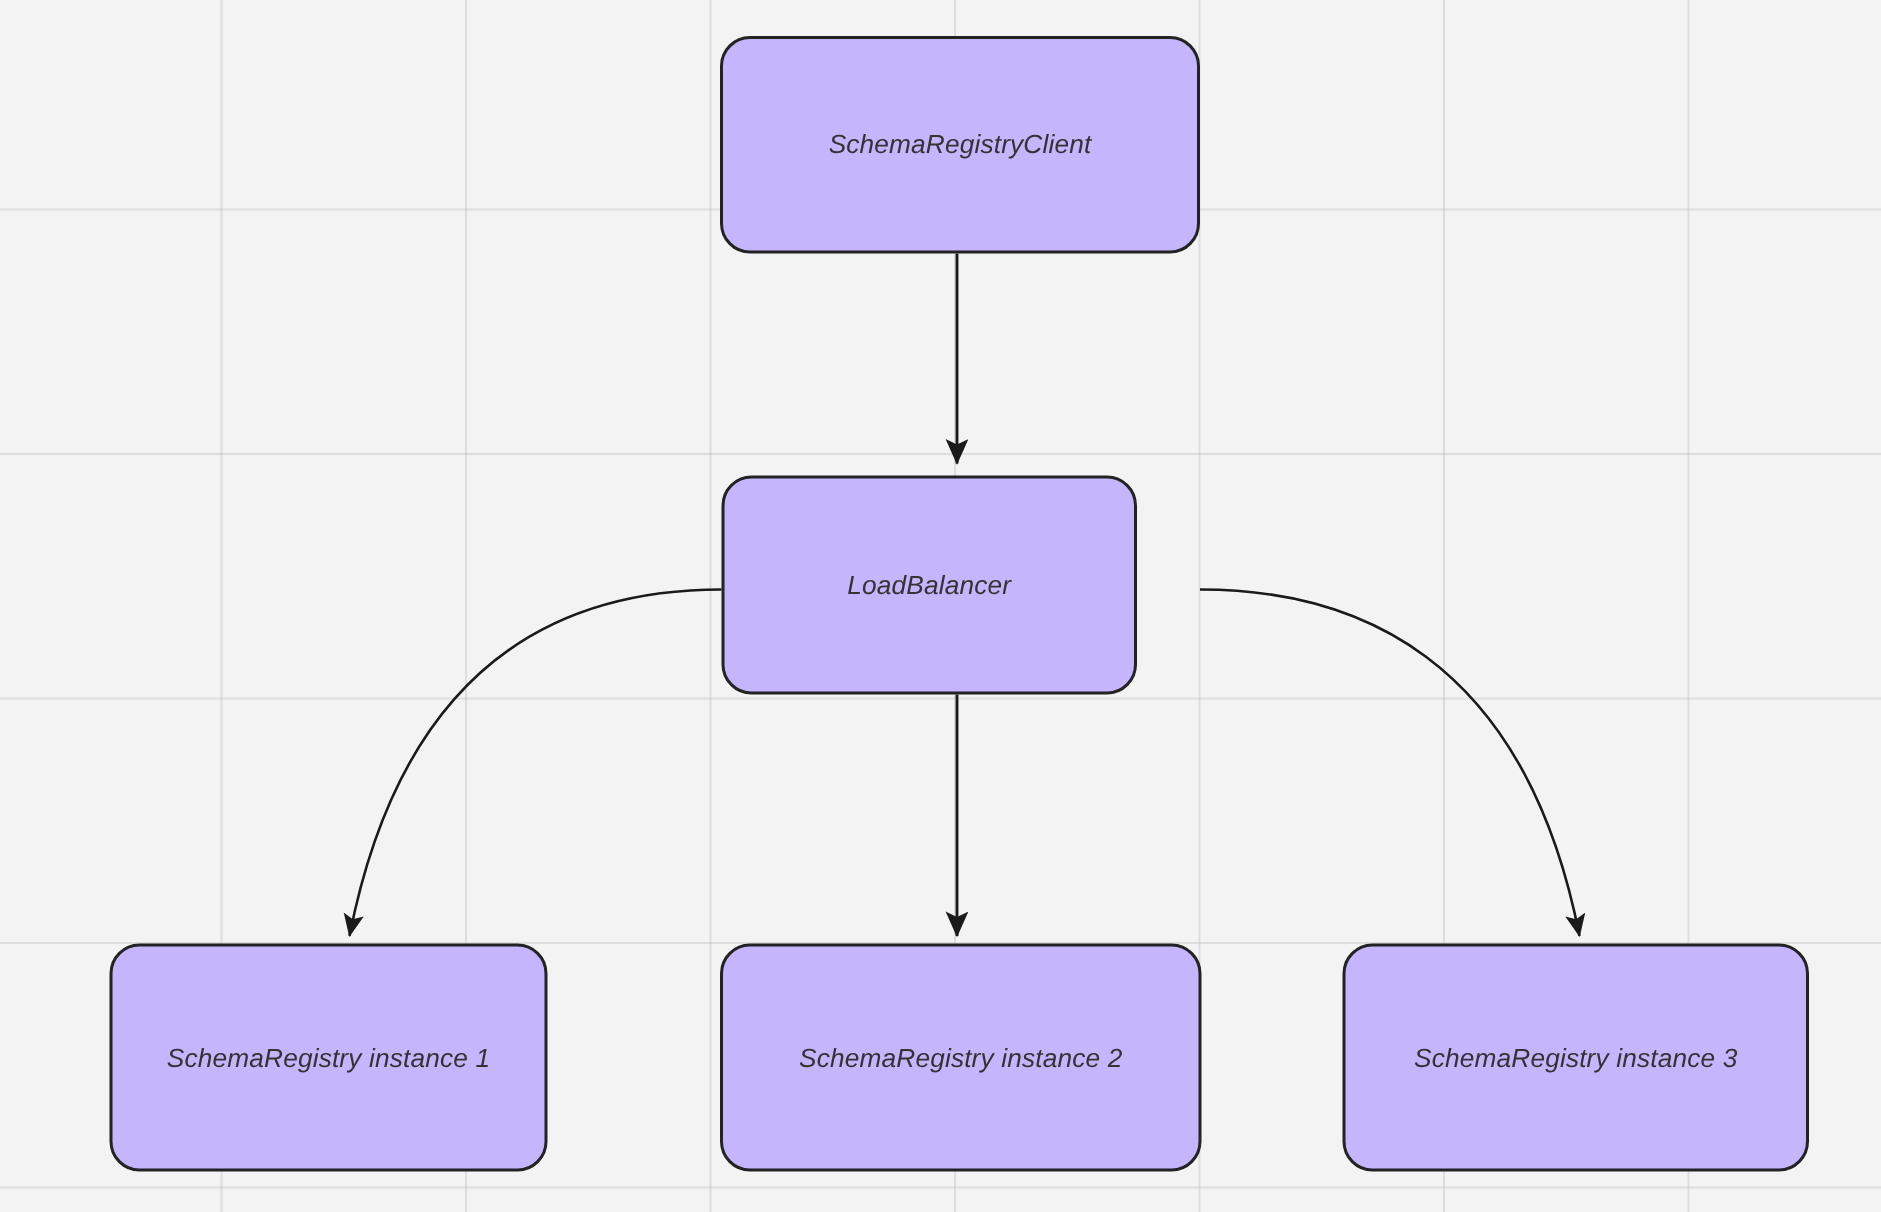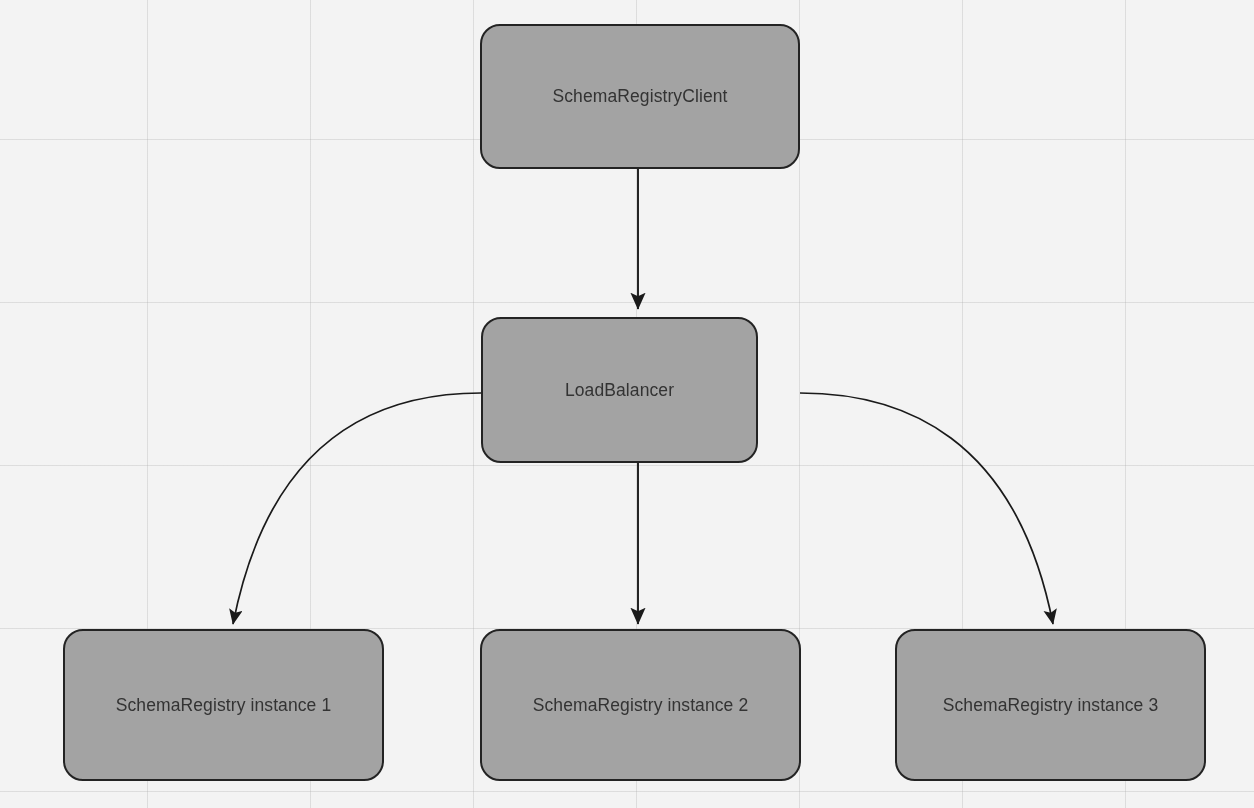--- a/index.html
+++ b/index.html
@@ -31,39 +31,40 @@
   #edges {
     position: absolute;
     left: 0; top: 0;
     width: 1254px;
     height: 808px;
     pointer-events: none;
   }
   .node {
     position: absolute;
     box-sizing: border-box;
-    background-color: #a3a3a3;
+    background-color: #c4b5fd;
     border: 2.2px solid #232323;
     border-radius: 20px;
     display: flex;
     align-items: center;
     justify-content: center;
     text-align: center;
+    font-style: italic;
   }
   .node-label {
     color: #333333;
     font-size: 17.5px;
     font-weight: 400;
     letter-spacing: 0.1px;
     line-height: 1.2;
     user-select: none;
   }
   #node-client   { left: 480px; top: 24px;  width: 320px; height: 145px; }
   #node-lb       { left: 481px; top: 317px; width: 277px; height: 146px; }
-  #node-sr1      { left: 63px;  top: 629px; width: 321px; height: 152px; }
+  #node-sr1      { left: 73px;  top: 629px; width: 292px; height: 152px; }
   #node-sr2      { left: 480px; top: 629px; width: 321px; height: 152px; border-radius: 20px; }
   #node-sr3      { left: 895px; top: 629px; width: 311px; height: 152px; justify-content: center; }
 </style>
 </head>
 <body>
 
 <div id="canvas">
 
   <div id="grid"></div>
 

